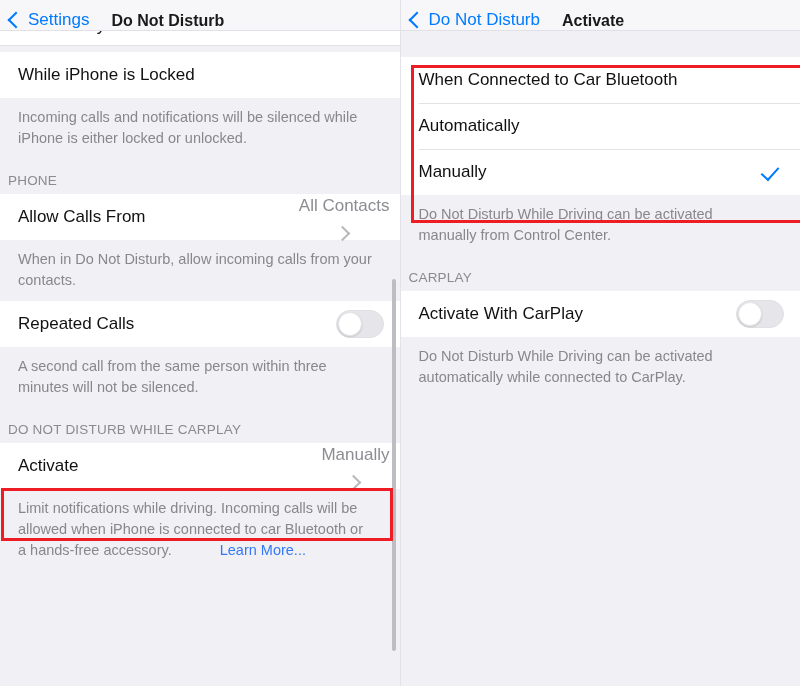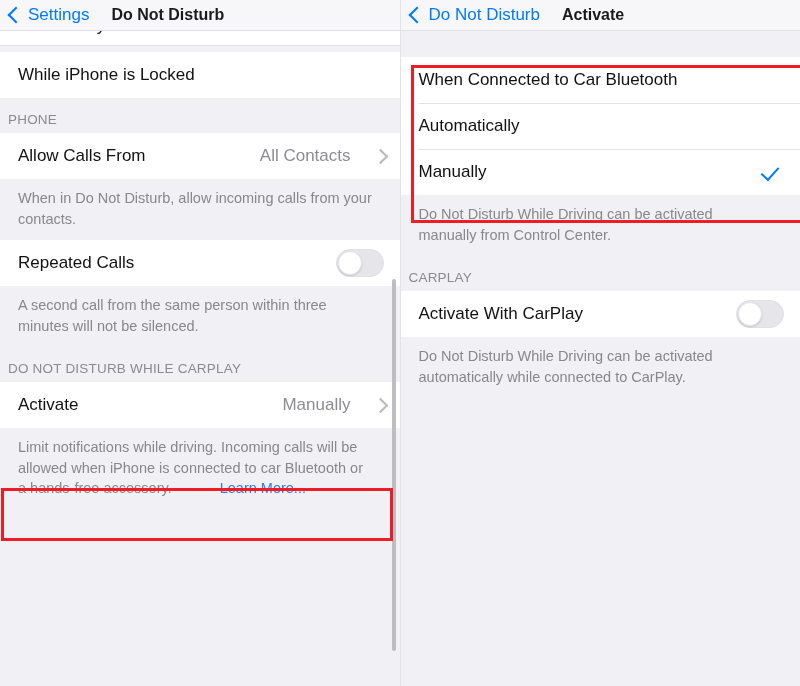--- a/index.html
+++ b/index.html
@@ -30,21 +30,21 @@
     border-right: 1px solid #e2e2e8;
   }
 
   
   .navbar {
     position: relative;
     height: 30px;
     background: #f7f7f9;
     border-bottom: 1px solid #e0e0e6;
     display: flex;
-    align-items: center;
+    align-items: flex-end;
   }
   .nav-back {
     display: flex;
     align-items: center;
     color: #007aff;
     font-size: 17px;
     padding-left: 8px;
     cursor: pointer;
     white-space: nowrap;
   }
@@ -112,21 +112,22 @@
     background: #e3e3e7;
   }
   .row-label {
     font-size: 17px;
     color: #111111;
     white-space: nowrap;
   }
   .row-right {
     display: flex;
     align-items: center;
-    gap: 24px;
+    gap: 12px;
+    flex-direction: column;
   }
   .row-value {
     font-size: 17px;
     color: #8c8c92;
     white-space: nowrap;
   }
   .chev-right {
     display: inline-block;
     width: 9px;
     height: 9px;
@@ -246,20 +247,21 @@
 
       <div class="spacer-xs"></div>
 
       <div class="group">
         <div class="row">
           <span class="row-label">While iPhone is Locked</span>
           <span class="row-right"></span>
         </div>
       </div>
 
+      <div class="footnote">Incoming calls and notifications will be silenced while iPhone is either locked or unlocked.</div>
 
       <div class="header-label">PHONE</div>
 
       <div class="group">
         <div class="row">
           <span class="row-label">Allow Calls From</span>
           <span class="row-right">
             <span class="row-value">All Contacts</span>
             <span class="chev-right"></span>
           </span>

